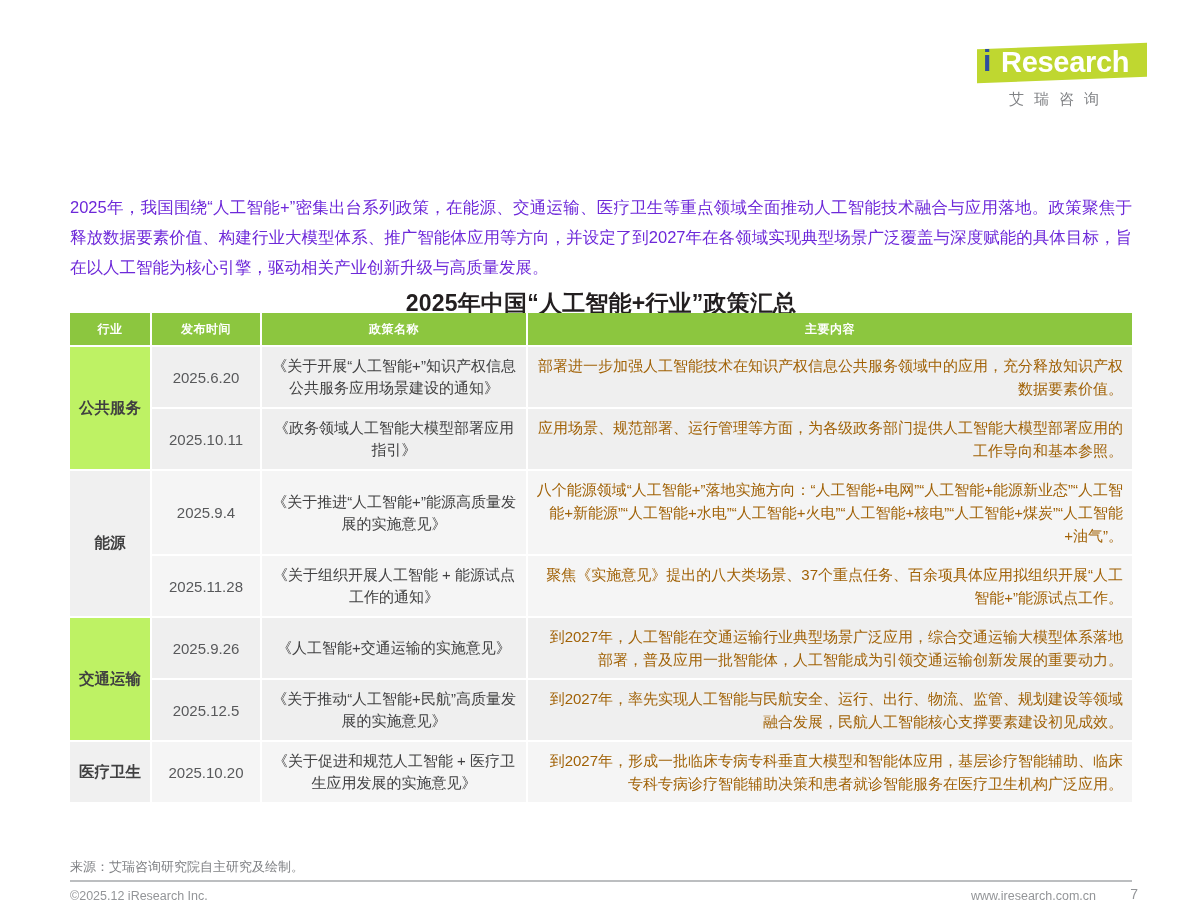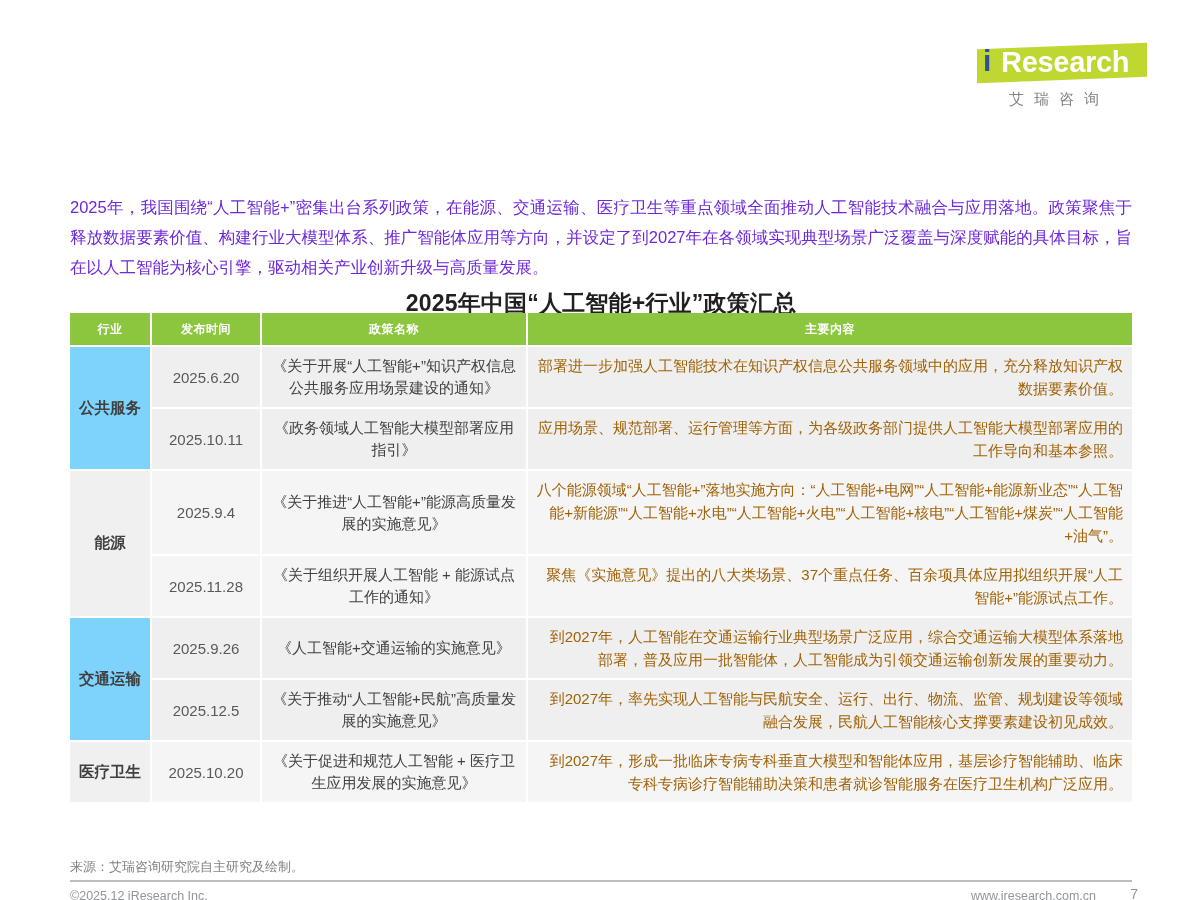--- a/index.html
+++ b/index.html
@@ -91,21 +91,21 @@
     text-align:center; font-size:15px; color:#404041; line-height:22px;
     padding: 6px 8px;
   }
   td.pbody {
     text-align:right; font-size:15px; color:#a16207; line-height:23px;
     padding: 7px 9px 7px 7px;
   }
 
   
   .g-dark  td { background:#EFEFEF; }
-  .g-dark  td.ind { background:#7dd3fc; }
+  .g-dark  td.ind { background:#bef264; }
   .g-light td { background:#F5F5F5; }
   .g-light td.ind { background:#F0F0F0; }
 
   
   .source {
     position:absolute; left:70px; top:858px;
     font-size:13px; color:#808285;
   }
 
   

